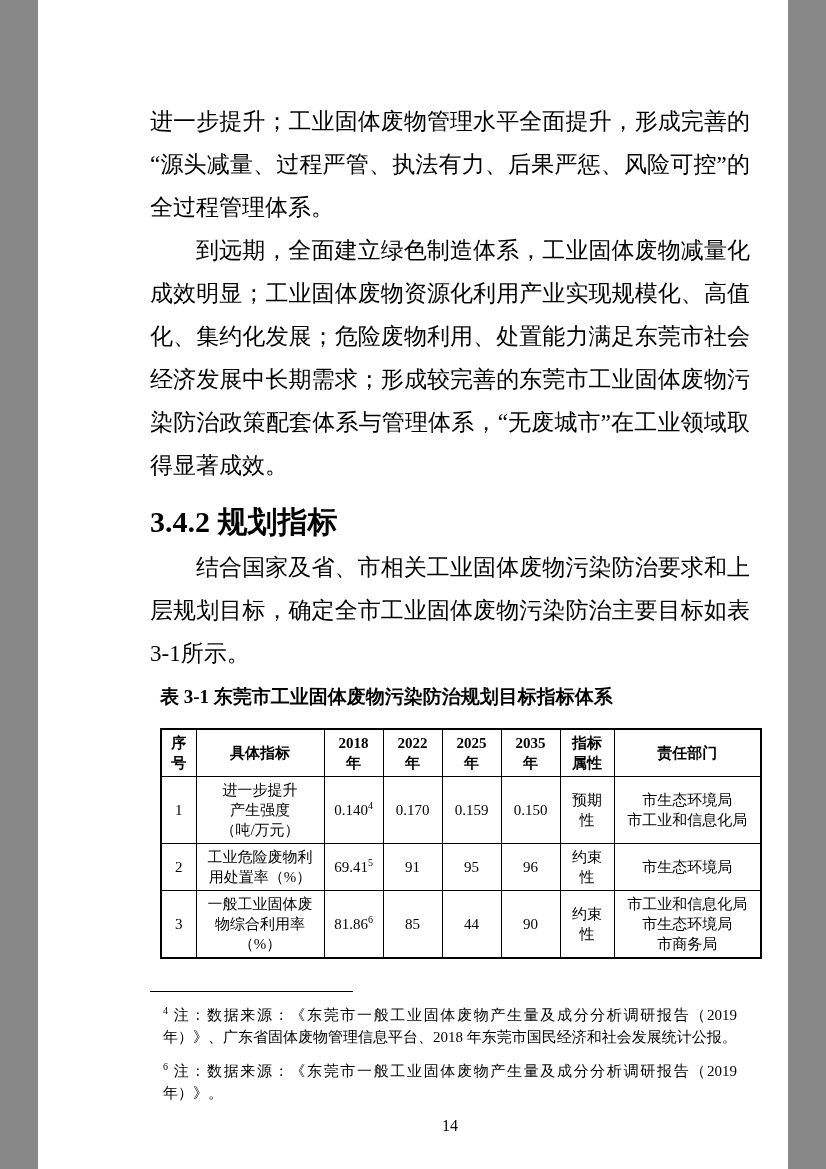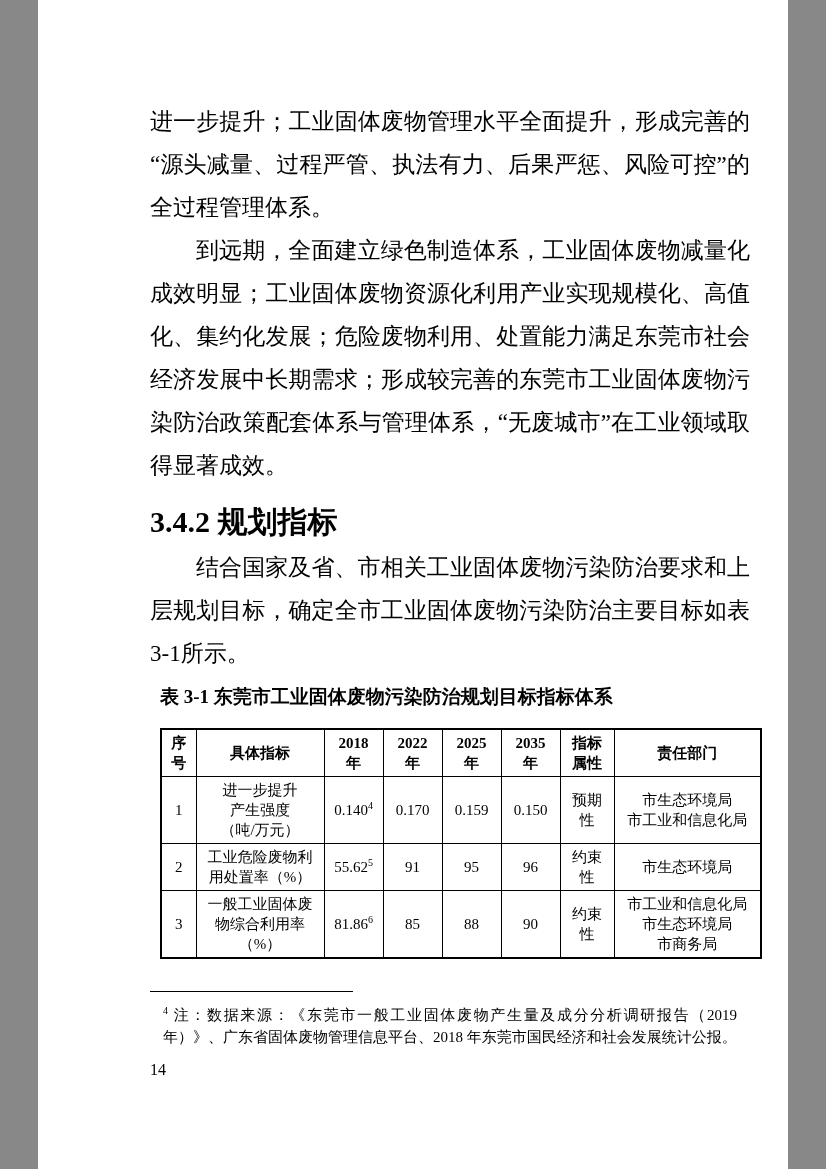--- a/index.html
+++ b/index.html
@@ -80,21 +80,21 @@
     text-align: justify;
     text-justify: inter-ideograph;
   }
   .fn sup {
     font-size: 10px;
     margin-right: 4px;
     line-height: 0;
   }
   .page-number {
     width: 600px;
-    text-align: left;
+    text-align: center;
     font-size: 16px;
   }
 </style>
 </head>
 <body>
 
 <div class="page">
 
   <div class="body-text">
     <p class="para">进一步提升；工业固体废物管理水平全面提升，形成完善的“源头减量、过程严管、执法有力、后果严惩、风险可控”的全过程管理体系。</p>
@@ -146,46 +146,47 @@
         <td>0.150</td>
         <td class="pre">预期
 性</td>
         <td class="pre">市生态环境局
 市工业和信息化局</td>
       </tr>
       <tr>
         <td>2</td>
         <td class="pre">工业危险废物利
 用处置率（%）</td>
-        <td><span>55.62</span><sup class="cell-sup">5</sup></td>
+        <td><span>69.41</span><sup class="cell-sup">5</sup></td>
         <td>91</td>
         <td>95</td>
         <td>96</td>
         <td class="pre">约束
 性</td>
         <td class="pre">市生态环境局</td>
       </tr>
       <tr>
         <td>3</td>
         <td class="pre">一般工业固体废
 物综合利用率
 （%）</td>
         <td><span>81.86</span><sup class="cell-sup">6</sup></td>
         <td>85</td>
-        <td>88</td>
+        <td>44</td>
         <td>90</td>
         <td class="pre">约束
 性</td>
         <td class="pre">市工业和信息化局
 市生态环境局
 市商务局</td>
       </tr>
     </tbody>
   </table>
 
   <div class="footnotes">
     <div class="fn-rule"></div>
     <p class="fn"><sup>4</sup><span>注：数据来源：《东莞市一般工业固体废物产生量及成分分析调研报告（2019 年）》、广东省固体废物管理信息平台、2018 年东莞市国民经济和社会发展统计公报。</span></p>
+    <p class="fn"><sup>6</sup><span>注：数据来源：《东莞市一般工业固体废物产生量及成分分析调研报告（2019 年）》。</span></p>
   </div>
 
   <div class="page-number">14</div>
 
 </div>
 
 </body></html>

